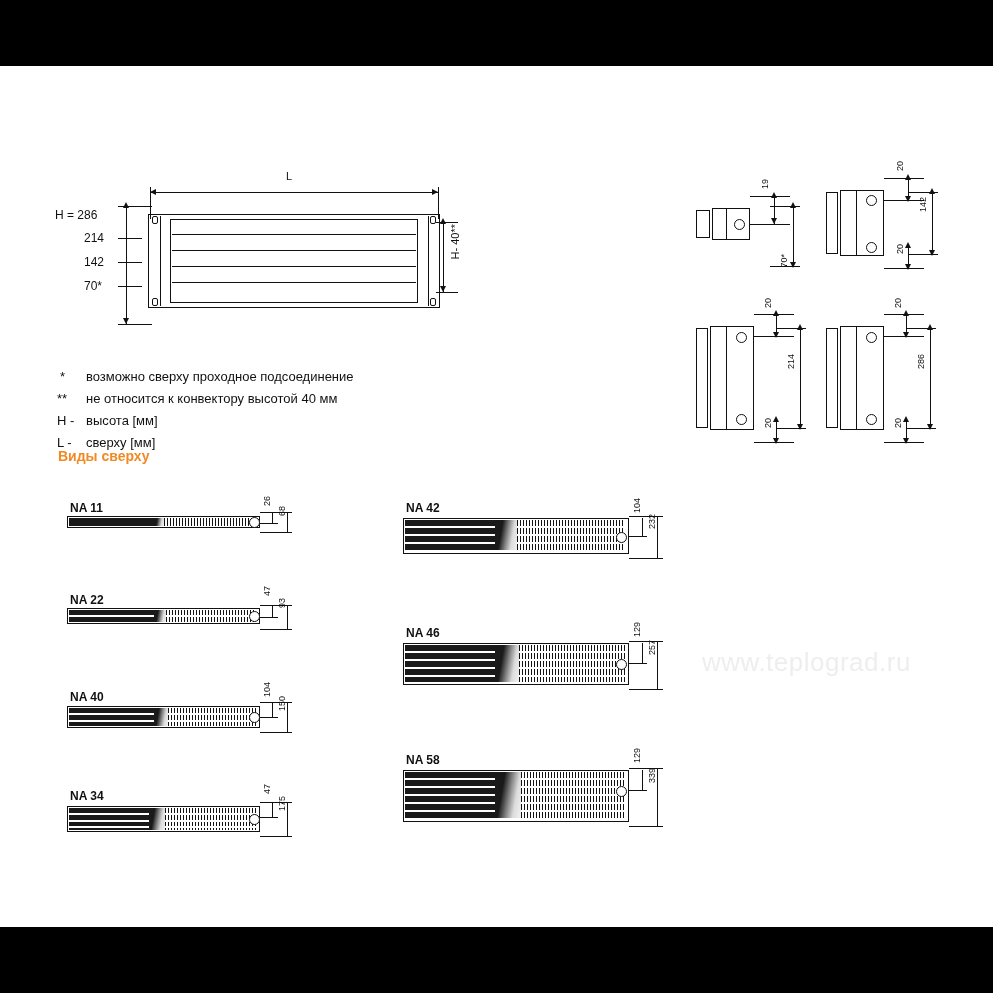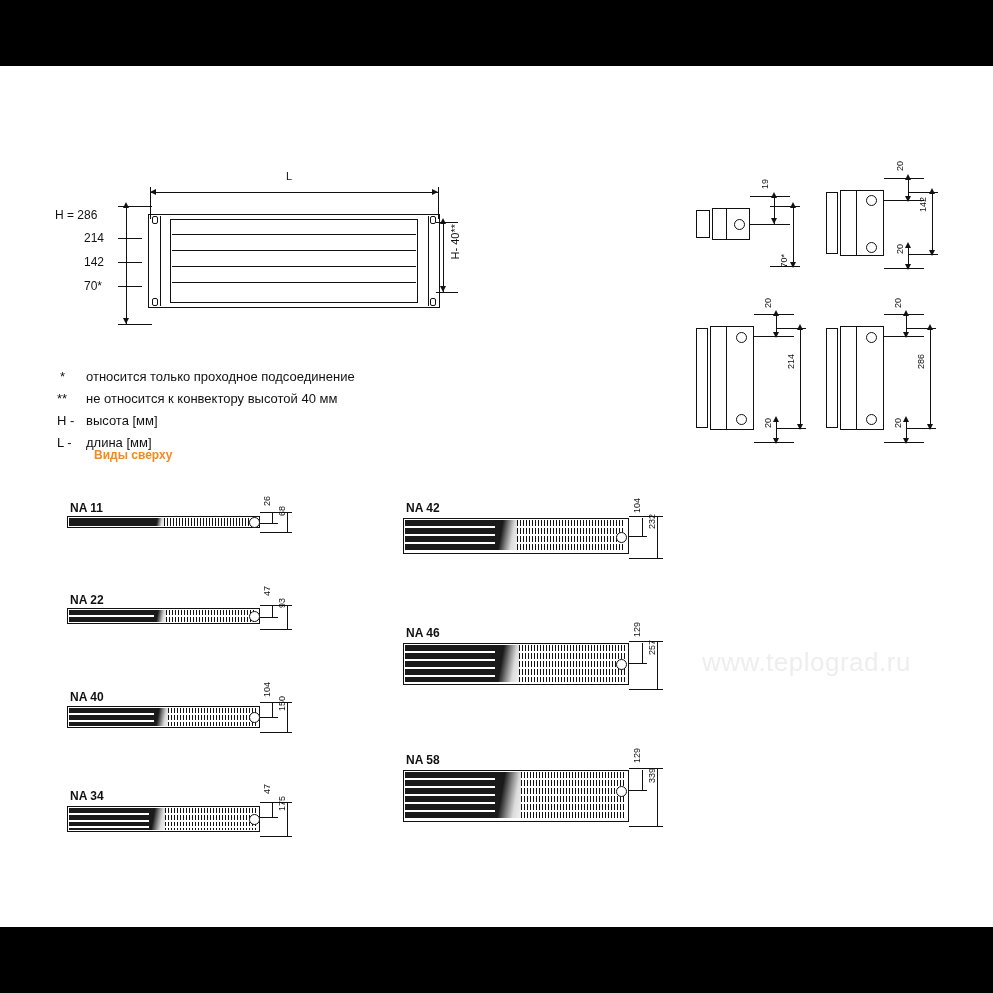--- a/index.html
+++ b/index.html
@@ -6,21 +6,21 @@
   body{width:993px;height:993px;font-family:"Liberation Sans",sans-serif;overflow:hidden;}
   .page{position:absolute;left:0;top:66px;width:993px;height:861px;background:#fff;}
   .vert{writing-mode:vertical-rl;transform:rotate(180deg);}
   .lbl{position:absolute;font-size:11px;color:#111;white-space:nowrap;}
   .lbl-s{position:absolute;font-size:9px;color:#111;white-space:nowrap;}
   .line{position:absolute;background:#111;}
   .hl{height:1px;}
   .vl{width:1px;}
   .box{position:absolute;border:1px solid #111;box-sizing:border-box;}
   .legend{position:absolute;font-size:13px;color:#111;white-space:nowrap;}
-  .section-title{position:absolute;font-size:12px;font-weight:bold;color:#f08a24;margin-left:36px;}
+  .section-title{position:absolute;font-size:14px;font-weight:bold;color:#f08a24;}
   .model-name{position:absolute;font-size:12px;font-weight:bold;color:#111;}
   .wm{position:absolute;font-size:26px;color:#eeeeee;letter-spacing:.5px;}
   .arrowL,.arrowR{position:absolute;width:0;height:0;border-top:3px solid transparent;border-bottom:3px solid transparent;}
   .arrowL{border-right:6px solid #111;}
   .arrowR{border-left:6px solid #111;}
   .arrowU,.arrowD{position:absolute;width:0;height:0;border-left:3px solid transparent;border-right:3px solid transparent;}
   .arrowU{border-bottom:6px solid #111;}
   .arrowD{border-top:6px solid #111;}
   .fin{position:absolute;background:repeating-linear-gradient(90deg,#111 0 1px,#fff 1px 3px);}
   .dark{position:absolute;background:#1a1a1a;}
@@ -72,27 +72,27 @@
     <div class="lbl vert" style="left:449px;top:158px;font-size:11px;">H- 40**</div>
     <div class="line vl" style="left:443px;top:156px;height:70px;"></div>
     <div class="arrowU" style="left:440px;top:152px;"></div>
     <div class="arrowD" style="left:440px;top:220px;"></div>
     <div class="line hl" style="left:436px;top:156px;width:22px;"></div>
     <div class="line hl" style="left:436px;top:226px;width:22px;"></div>
   </div>
 
   <div>
     <div class="legend" style="left:60px;top:303px;">*</div>
-    <div class="legend" style="left:86px;top:303px;">относится только проходное подсоединение</div>
+    <div class="legend" style="left:86px;top:303px;">возможно сверху проходное подсоединение</div>
     <div class="legend" style="left:57px;top:325px;">**</div>
     <div class="legend" style="left:86px;top:325px;">не относится к конвектору высотой 40 мм</div>
     <div class="legend" style="left:57px;top:347px;">H -</div>
     <div class="legend" style="left:86px;top:347px;">высота [мм]</div>
     <div class="legend" style="left:57px;top:369px;">L  -</div>
-    <div class="legend" style="left:86px;top:369px;">длина [мм]</div>
+    <div class="legend" style="left:86px;top:369px;">сверху [мм]</div>
   </div>
 
   <div>
     <div class="plate" style="left:696px;top:144px;width:14px;height:28px;"></div>
     <div class="plate" style="left:712px;top:142px;width:38px;height:32px;"></div>
     <div class="line vl" style="left:726px;top:142px;height:32px;"></div>
     <div style="position:absolute;left:734px;top:153px;width:9px;height:9px;border:1px solid #111;border-radius:50%;"></div>
 
     <div class="lbl-s vert" style="left:760px;top:113px;">19</div>
     <div class="line vl" style="left:774px;top:130px;height:28px;"></div>

